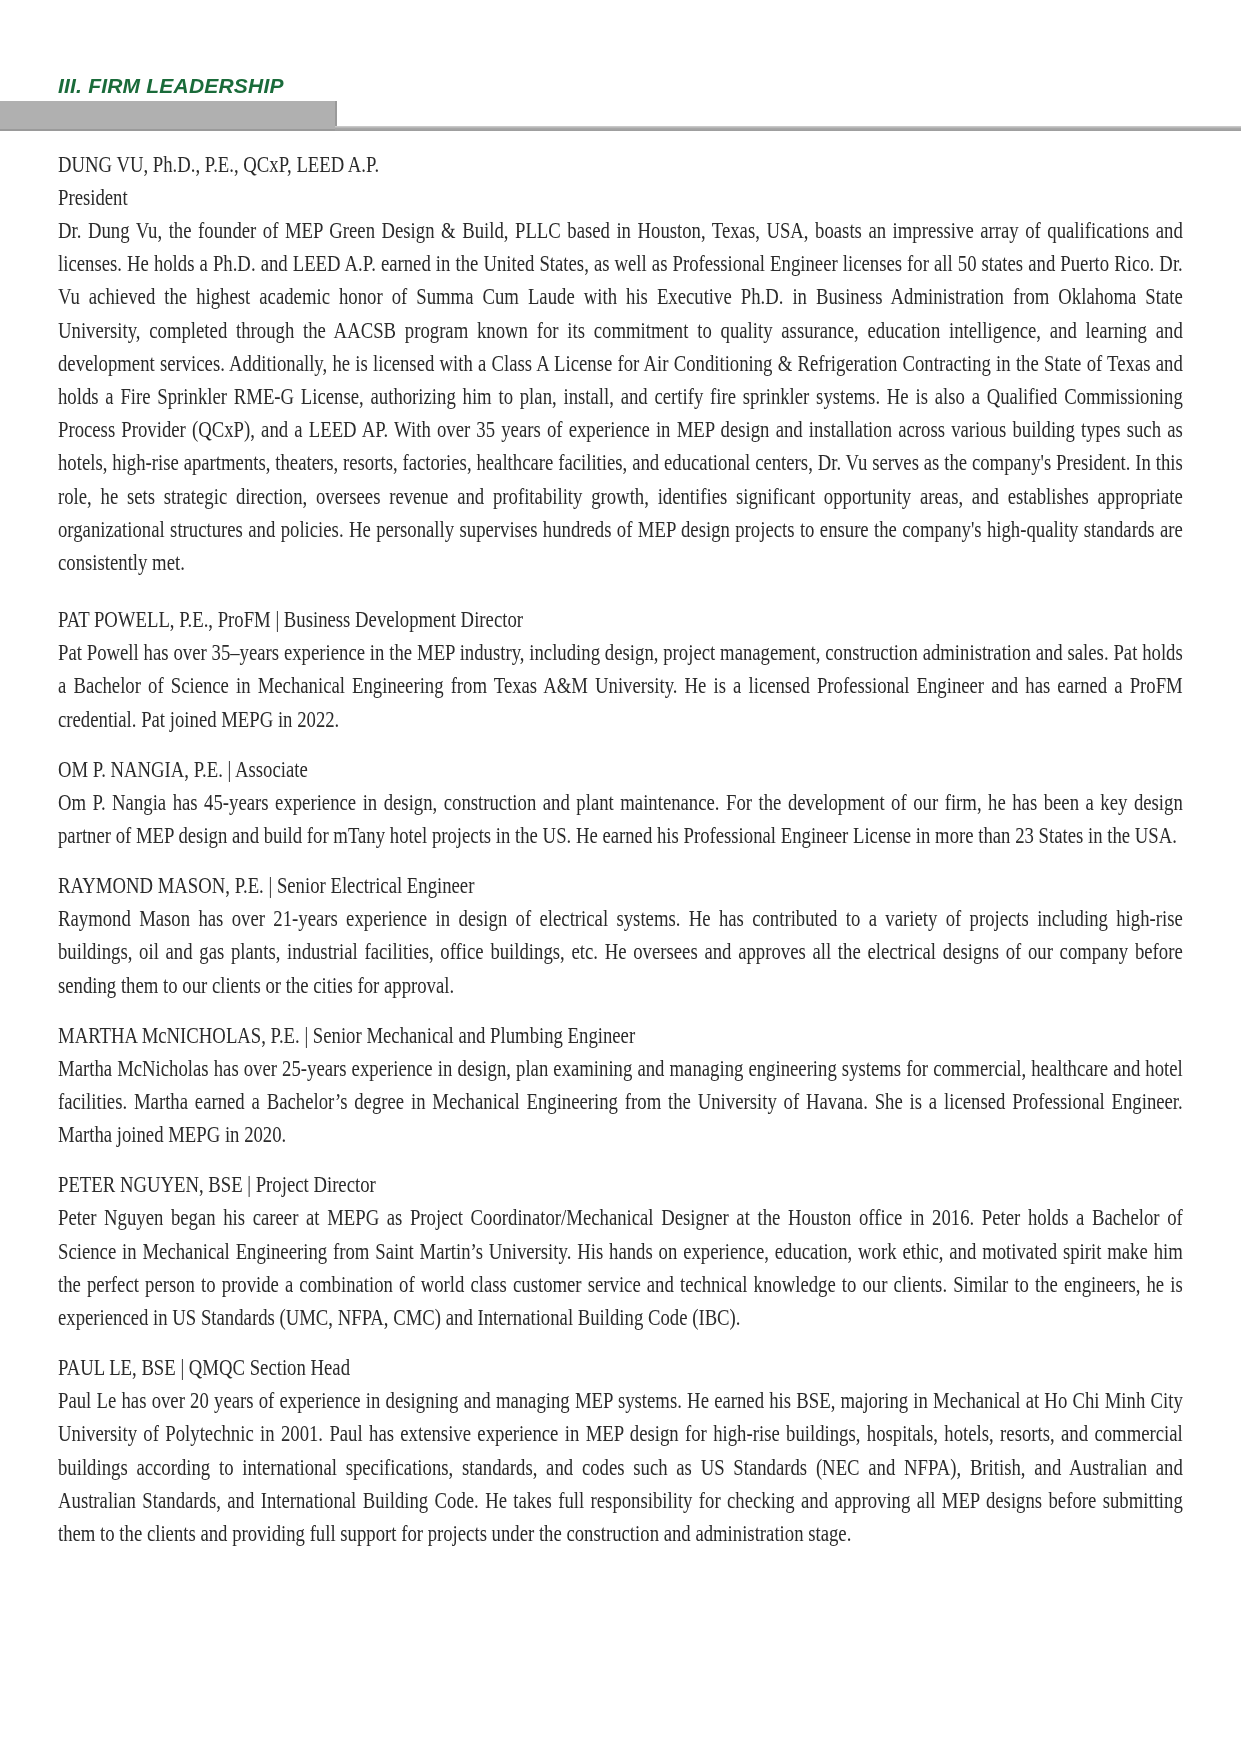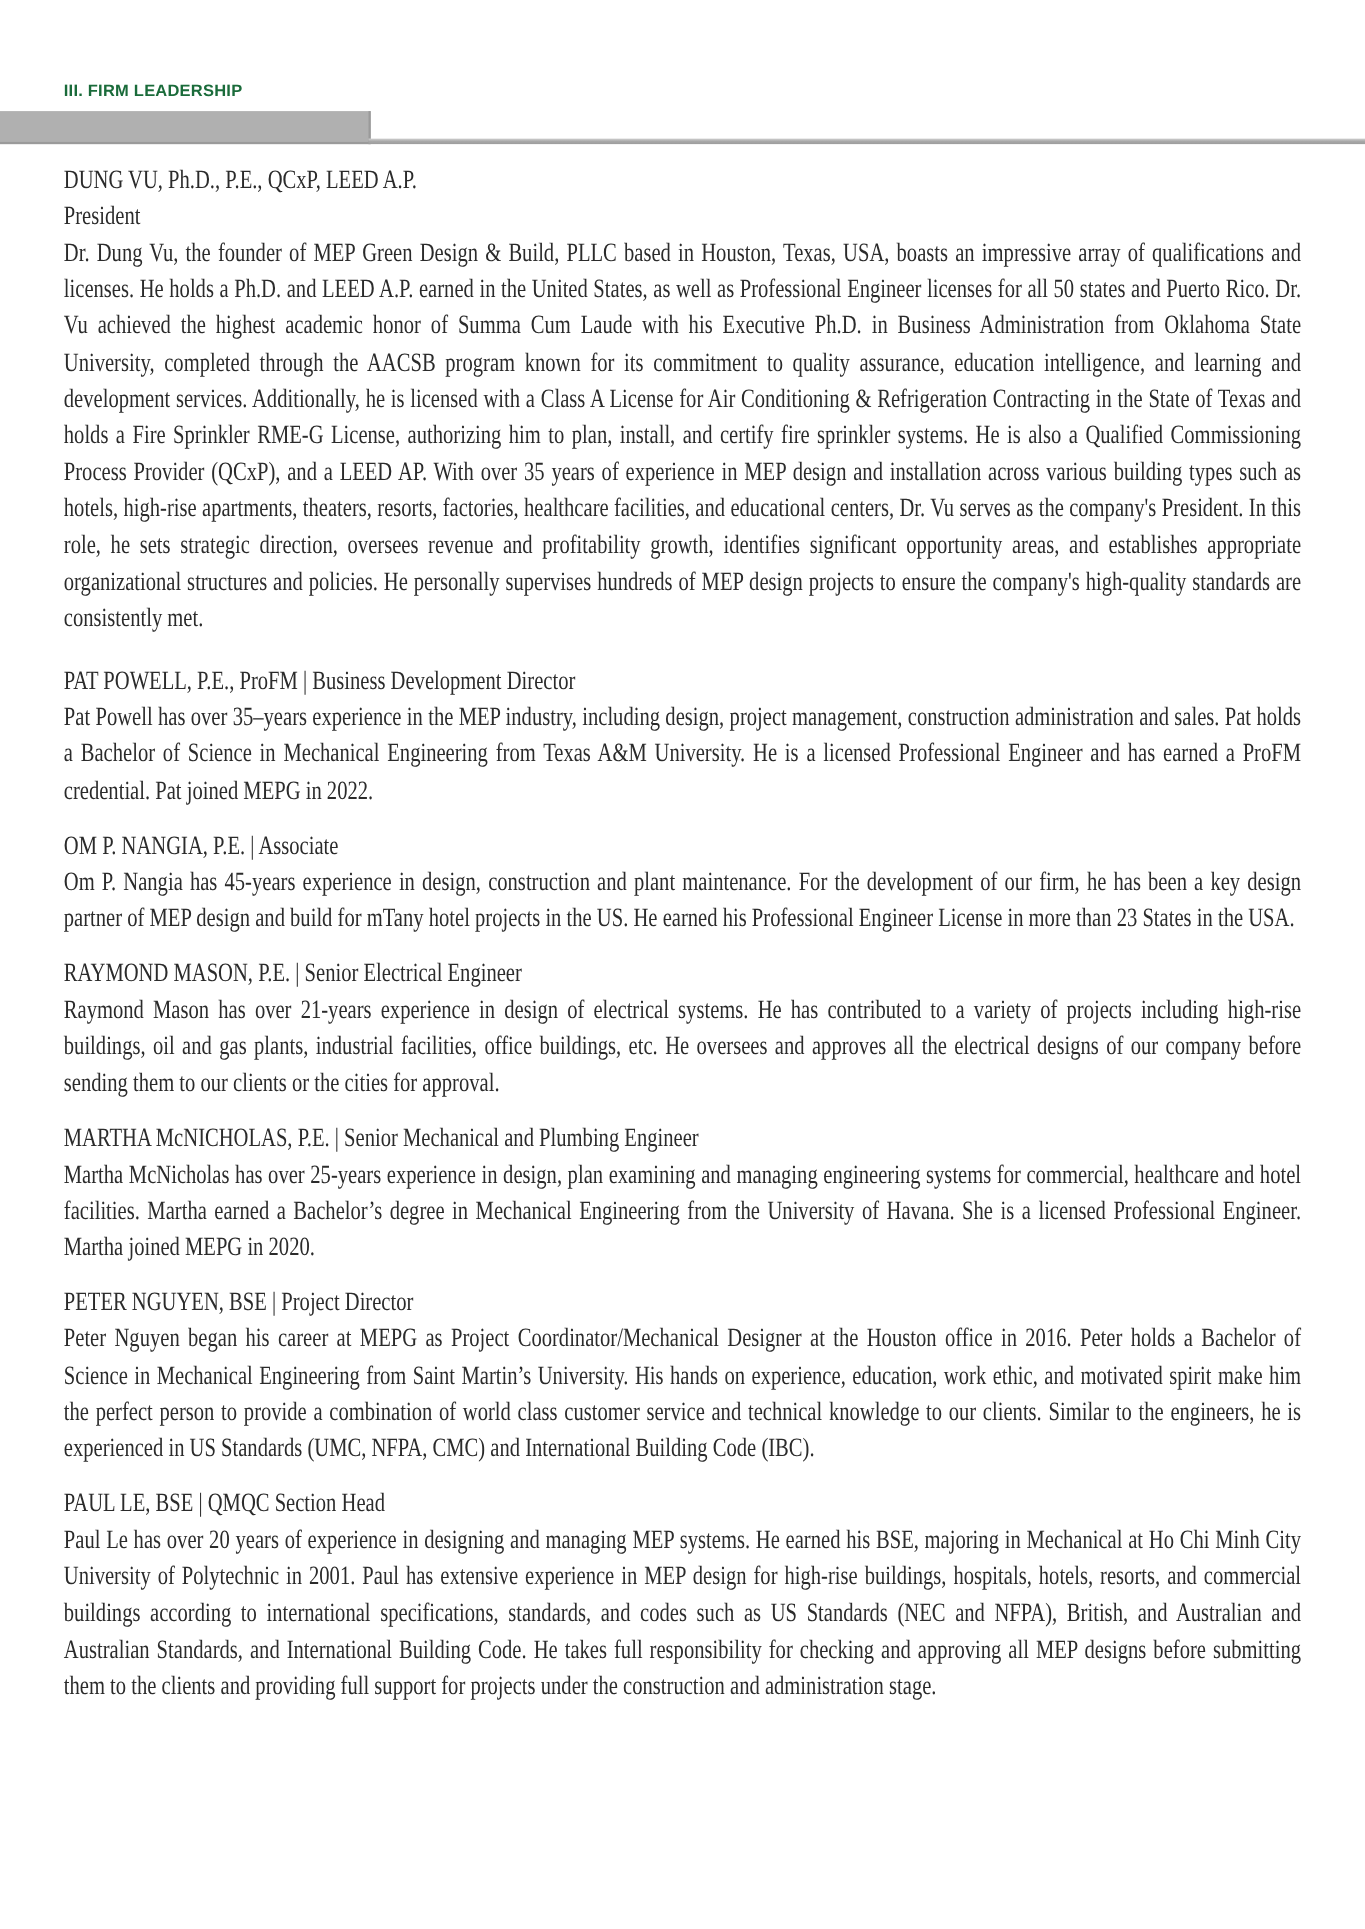--- a/index.html
+++ b/index.html
@@ -1,20 +1,20 @@
 <!DOCTYPE html>
 <html><head>
 <meta charset="utf-8">
 <style>
   html, body { margin: 0; padding: 0; background: #ffffff; }
   body { width: 1241px; height: 1754px; position: relative; overflow: hidden; }
   .section-title {
     position: absolute; left: 58px; top: 74px;
     font-family: "Liberation Sans", sans-serif; font-weight: bold;
-    font-size: 15px; color: #1a6b3a; letter-spacing: 0.2px; margin: 0;
+    font-size: 21px; color: #1a6b3a; letter-spacing: 0.2px; margin: 0; font-style: italic;
   }
   .header-bar-block {
     position: absolute; left: 0; top: 101px; width: 335px; height: 28px;
     background: #b0b0b0; border-right: 2px solid #9a9a9a; border-bottom: 2px solid #9a9a9a;
   }
   .header-bar-line {
     position: absolute; left: 335px; top: 126px; width: 906px; height: 5px;
     background: linear-gradient(#d0d0d0, #a8a8a8 50%, #9c9c9c);
   }
   .content {

